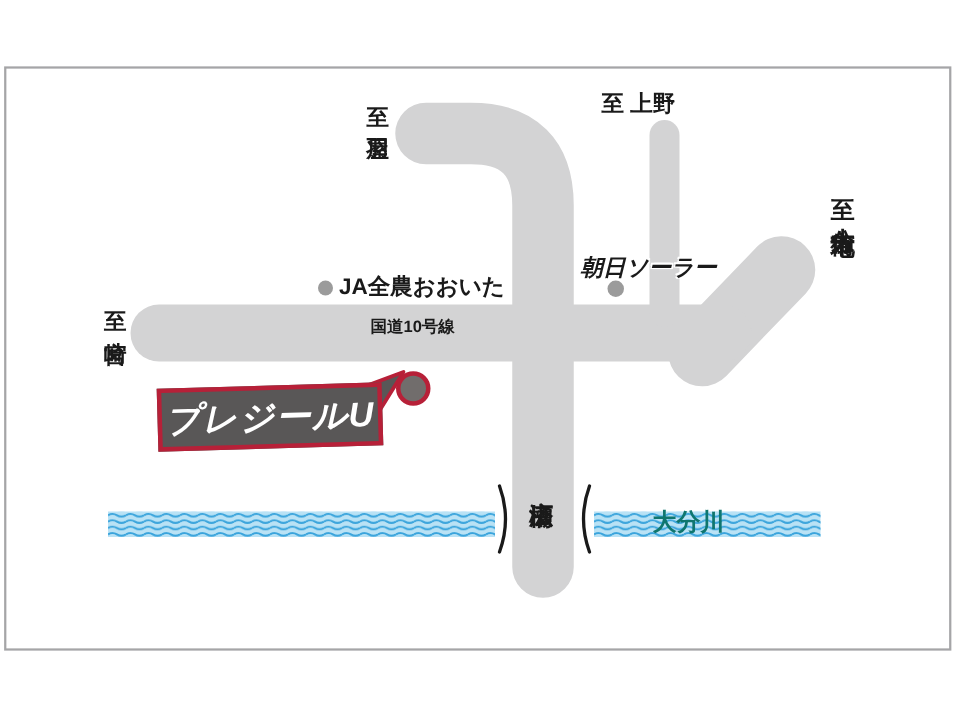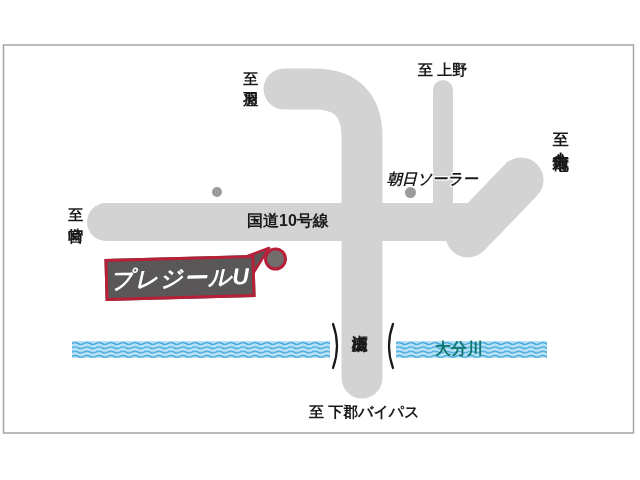--- a/index.html
+++ b/index.html
@@ -22,25 +22,25 @@
     writing-mode: vertical-rl;
     text-orientation: upright;
     letter-spacing: 1px;
   }
   .halo {
     text-shadow: -1px -1px 0 #fff, 1px -1px 0 #fff, -1px 1px 0 #fff,
                  1px 1px 0 #fff, 0 0 2px #fff;
   }
   
   .to-haneya        { left: 243px; top: 60px;  font-size: 15px; }
-  .to-ueno          { left: 418px; top: 62px;  font-size: 15px; }
+  .to-ueno          { left: 401px; top: 62px;  font-size: 15px; }
   .to-oita-downtown { left: 552px; top: 120px; font-size: 16px; }
   .to-miyazaki      { left: 68px;  top: 196px; font-size: 15px; }
   .ja-zennoh        { left: 226px; top: 184px; font-size: 15px; }
-  .route10          { left: 247px; top: 213px; font-size: 16px; }
+  .route10          { left: 247px; top: 213px; font-size: 11px; }
   .asahi-solar      { left: 387px; top: 171px; font-size: 15px; font-style: italic; }
   .hirose-bridge    { left: 351px; top: 321px; font-size: 16px; }
   .oita-river       { left: 435px; top: 341px; font-size: 16px; color: #0f766e; }
   .to-shimogori     { left: 309px; top: 404px; font-size: 15px; }
   .shop-callout {
     position: absolute;
     left: 105px; top: 257px;
     width: 144px; height: 36px;
     background: #595757;
     border: 3px solid #b72038;
@@ -101,28 +101,28 @@
   </svg>
 
   <div class="lbl vlabel to-haneya">至 羽屋</div>
 
   <div class="lbl to-ueno">至 上野</div>
 
   <div class="lbl vlabel to-oita-downtown">至 大分市街地</div>
 
   <div class="lbl vlabel to-miyazaki">至 宮崎</div>
 
+  <div class="lbl halo ja-zennoh">JA全農おおいた</div>
 
   <div class="lbl route10">国道10号線</div>
 
   <div class="lbl halo asahi-solar">朝日ソーラー</div>
 
   <div class="lbl vlabel hirose-bridge">広瀬橋</div>
 
   <div class="lbl oita-river">大分川</div>
 
-  <div class="lbl to-shimogori">至 下郡バイパス</div>
 
   <div class="shop-callout">
     <span class="shop-name">プレジールU</span>
   </div>
 
 </div>
 
 </body></html>

